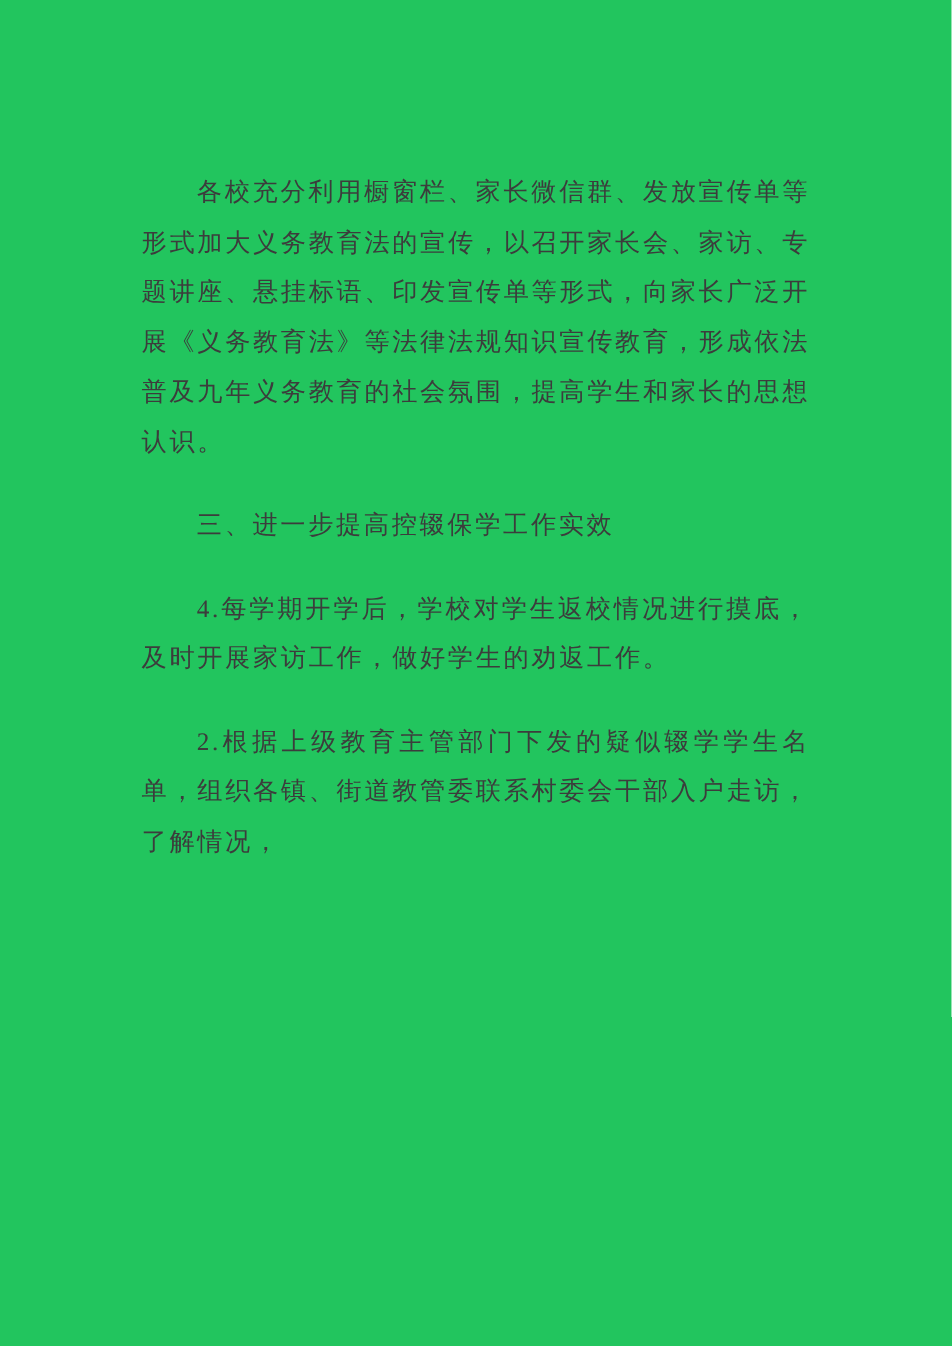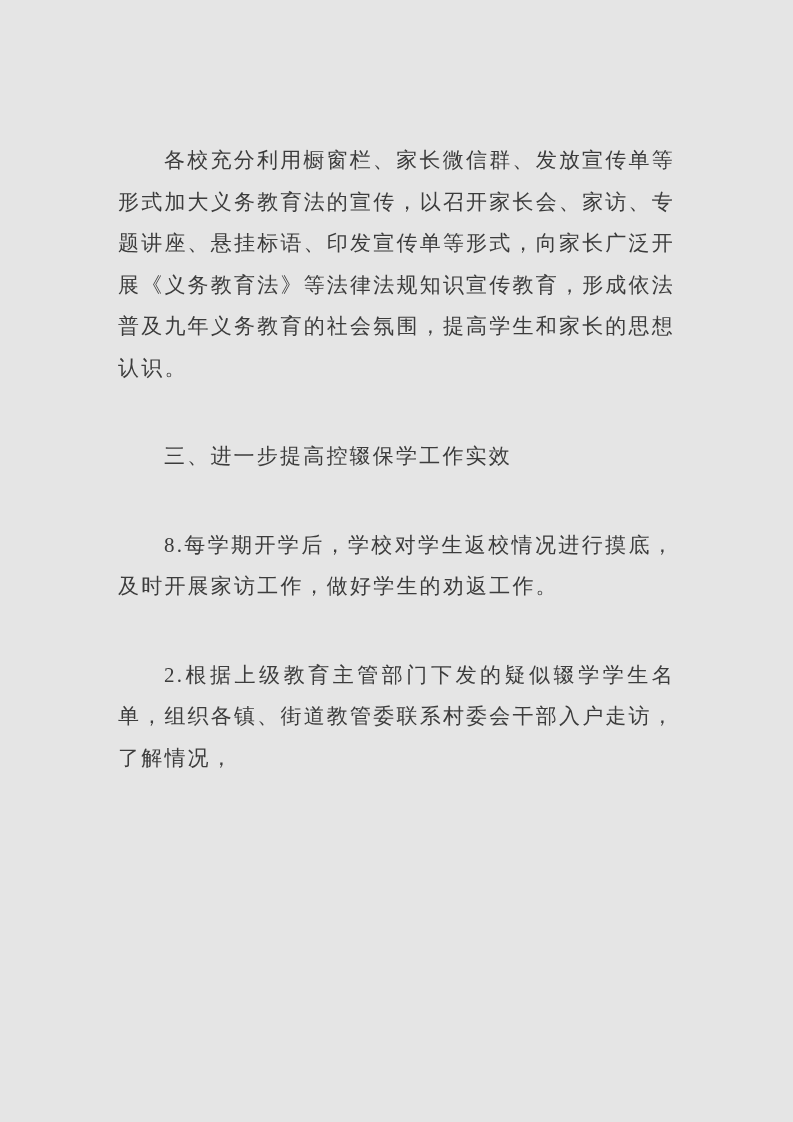--- a/index.html
+++ b/index.html
@@ -5,42 +5,42 @@
   * { margin: 0; padding: 0; box-sizing: border-box; }
   html, body {
     width: 793px;
     height: 1122px;
     background: #ffffff;
     font-family: "Liberation Serif", "DejaVu Serif", serif;
   }
   .doc-page {
     width: 793px;
     height: 1122px;
-    background: #e5e5e5;
+    background: #22c55e;
     padding: 140px 118px 0 118px;
     overflow: hidden;
   }
   .doc-page p {
     font-size: 21px;
     line-height: 41.5px;
     letter-spacing: 2.2px;
     color: #3c3c3c;
     text-align: justify;
     text-indent: 46px;
-    margin-top: 47px;
+    margin-top: 28px;
     font-weight: 400;
   }
   .doc-page p:first-child {
     margin-top: 0;
   }
   .doc-page p.heading {
     text-align: left;
   }
 </style>
 </head>
 <body>
 
 <div class="doc-page">
   <p>各校充分利用橱窗栏、家长微信群、发放宣传单等形式加大义务教育法的宣传，以召开家长会、家访、专题讲座、悬挂标语、印发宣传单等形式，向家长广泛开展《义务教育法》等法律法规知识宣传教育，形成依法普及九年义务教育的社会氛围，提高学生和家长的思想认识。</p>
   <p class="heading">三、进一步提高控辍保学工作实效</p>
-  <p>8.每学期开学后，学校对学生返校情况进行摸底，及时开展家访工作，做好学生的劝返工作。</p>
+  <p>4.每学期开学后，学校对学生返校情况进行摸底，及时开展家访工作，做好学生的劝返工作。</p>
   <p>2.根据上级教育主管部门下发的疑似辍学学生名单，组织各镇、街道教管委联系村委会干部入户走访，了解情况，</p>
 </div>
 
 </body></html>

